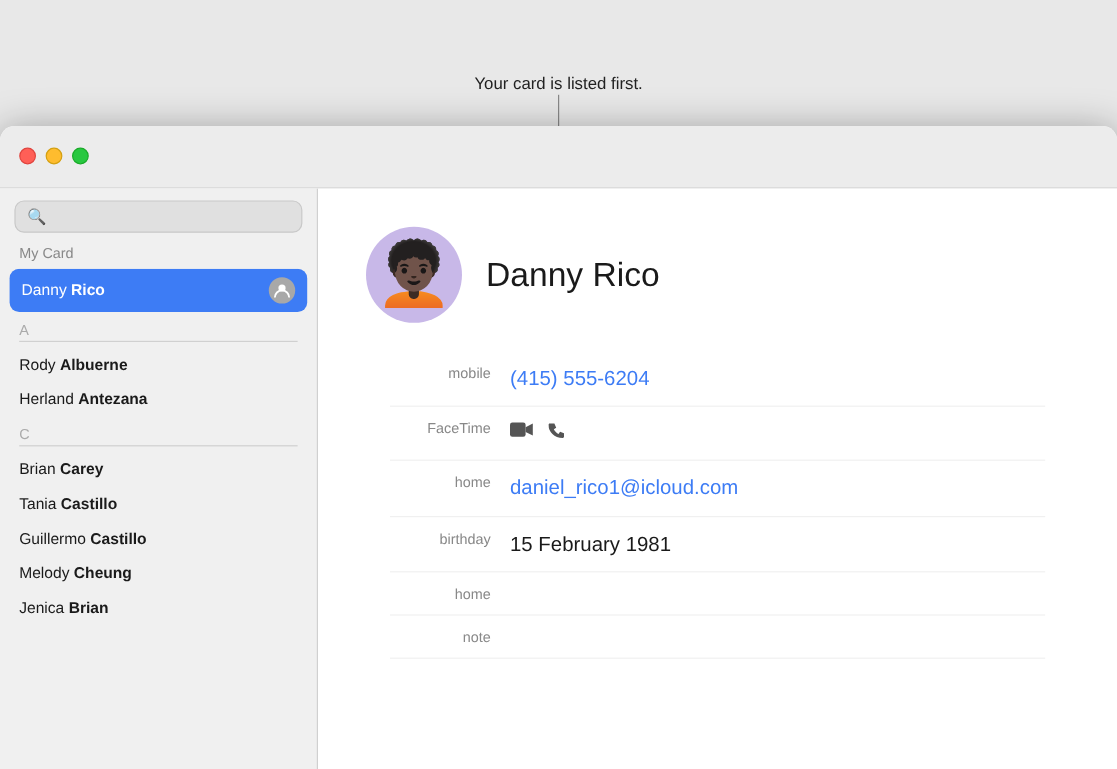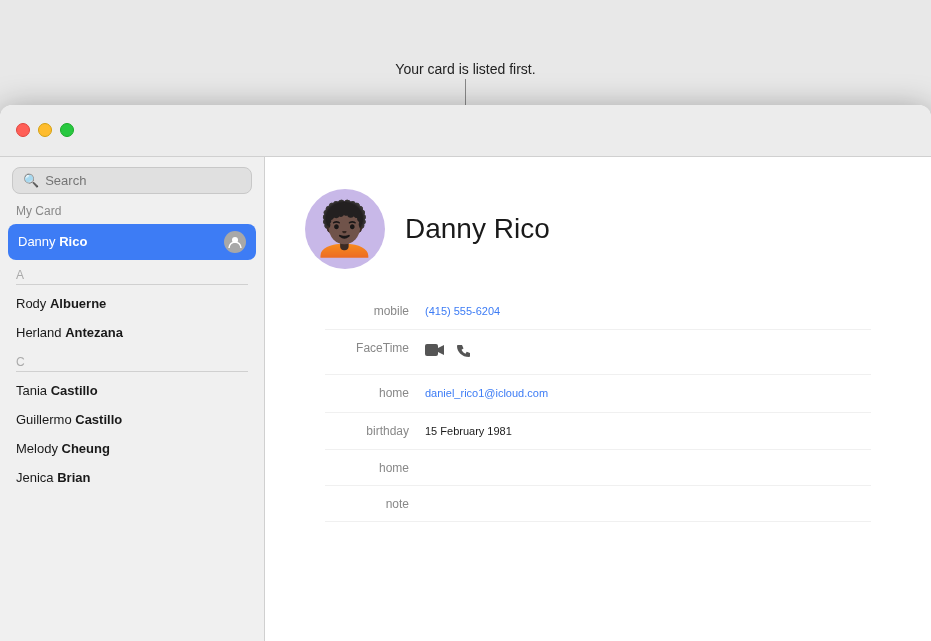--- a/index.html
+++ b/index.html
@@ -207,21 +207,21 @@
       text-align: right;
       color: #888;
       font-size: 12px;
       padding-right: 16px;
       padding-top: 1px;
       flex-shrink: 0;
     }
 
     .field-value {
       color: #1a1a1a;
-      font-size: 11px;
+      font-size: 17px;
       flex: 1;
       line-height: 1.5;
     }
 
     .field-value a {
       color: #3d7cf5;
       text-decoration: none;
     }
 
     .facetime-icons {
@@ -327,21 +327,20 @@
       </div>
     </div>
 
     <div class="main-content">
 
       <div class="sidebar">
 
         <div class="search-bar">
           <div class="search-input-wrapper">
             <span class="search-icon-svg">🔍</span>
-            <input class="search-input" type="text" placeholder="Search" style="">
           </div>
         </div>
 
         <div class="my-card-label">My Card</div>
 
         <div class="contact-list">
 
           <div class="contact-item selected">
             <span>
               <span class="first-name">Danny </span><span class="last-name">Rico</span>
@@ -360,20 +359,23 @@
           <div class="contact-item">
             <span><span class="first-name">Rody </span><span class="last-name">Albuerne</span></span>
           </div>
           <div class="contact-item">
             <span><span class="first-name">Herland </span><span class="last-name">Antezana</span></span>
           </div>
 
           <div class="alpha-divider">C</div>
           <div class="alpha-divider-line"></div>
 
+          <div class="contact-item">
+            <span><span class="first-name">Brian </span><span class="last-name">Carey</span></span>
+          </div>
           <div class="contact-item">
             <span><span class="first-name">Tania </span><span class="last-name">Castillo</span></span>
           </div>
           <div class="contact-item">
             <span><span class="first-name">Guillermo </span><span class="last-name">Castillo</span></span>
           </div>
           <div class="contact-item">
             <span><span class="first-name">Melody </span><span class="last-name">Cheung</span></span>
           </div>
           <div class="contact-item">

